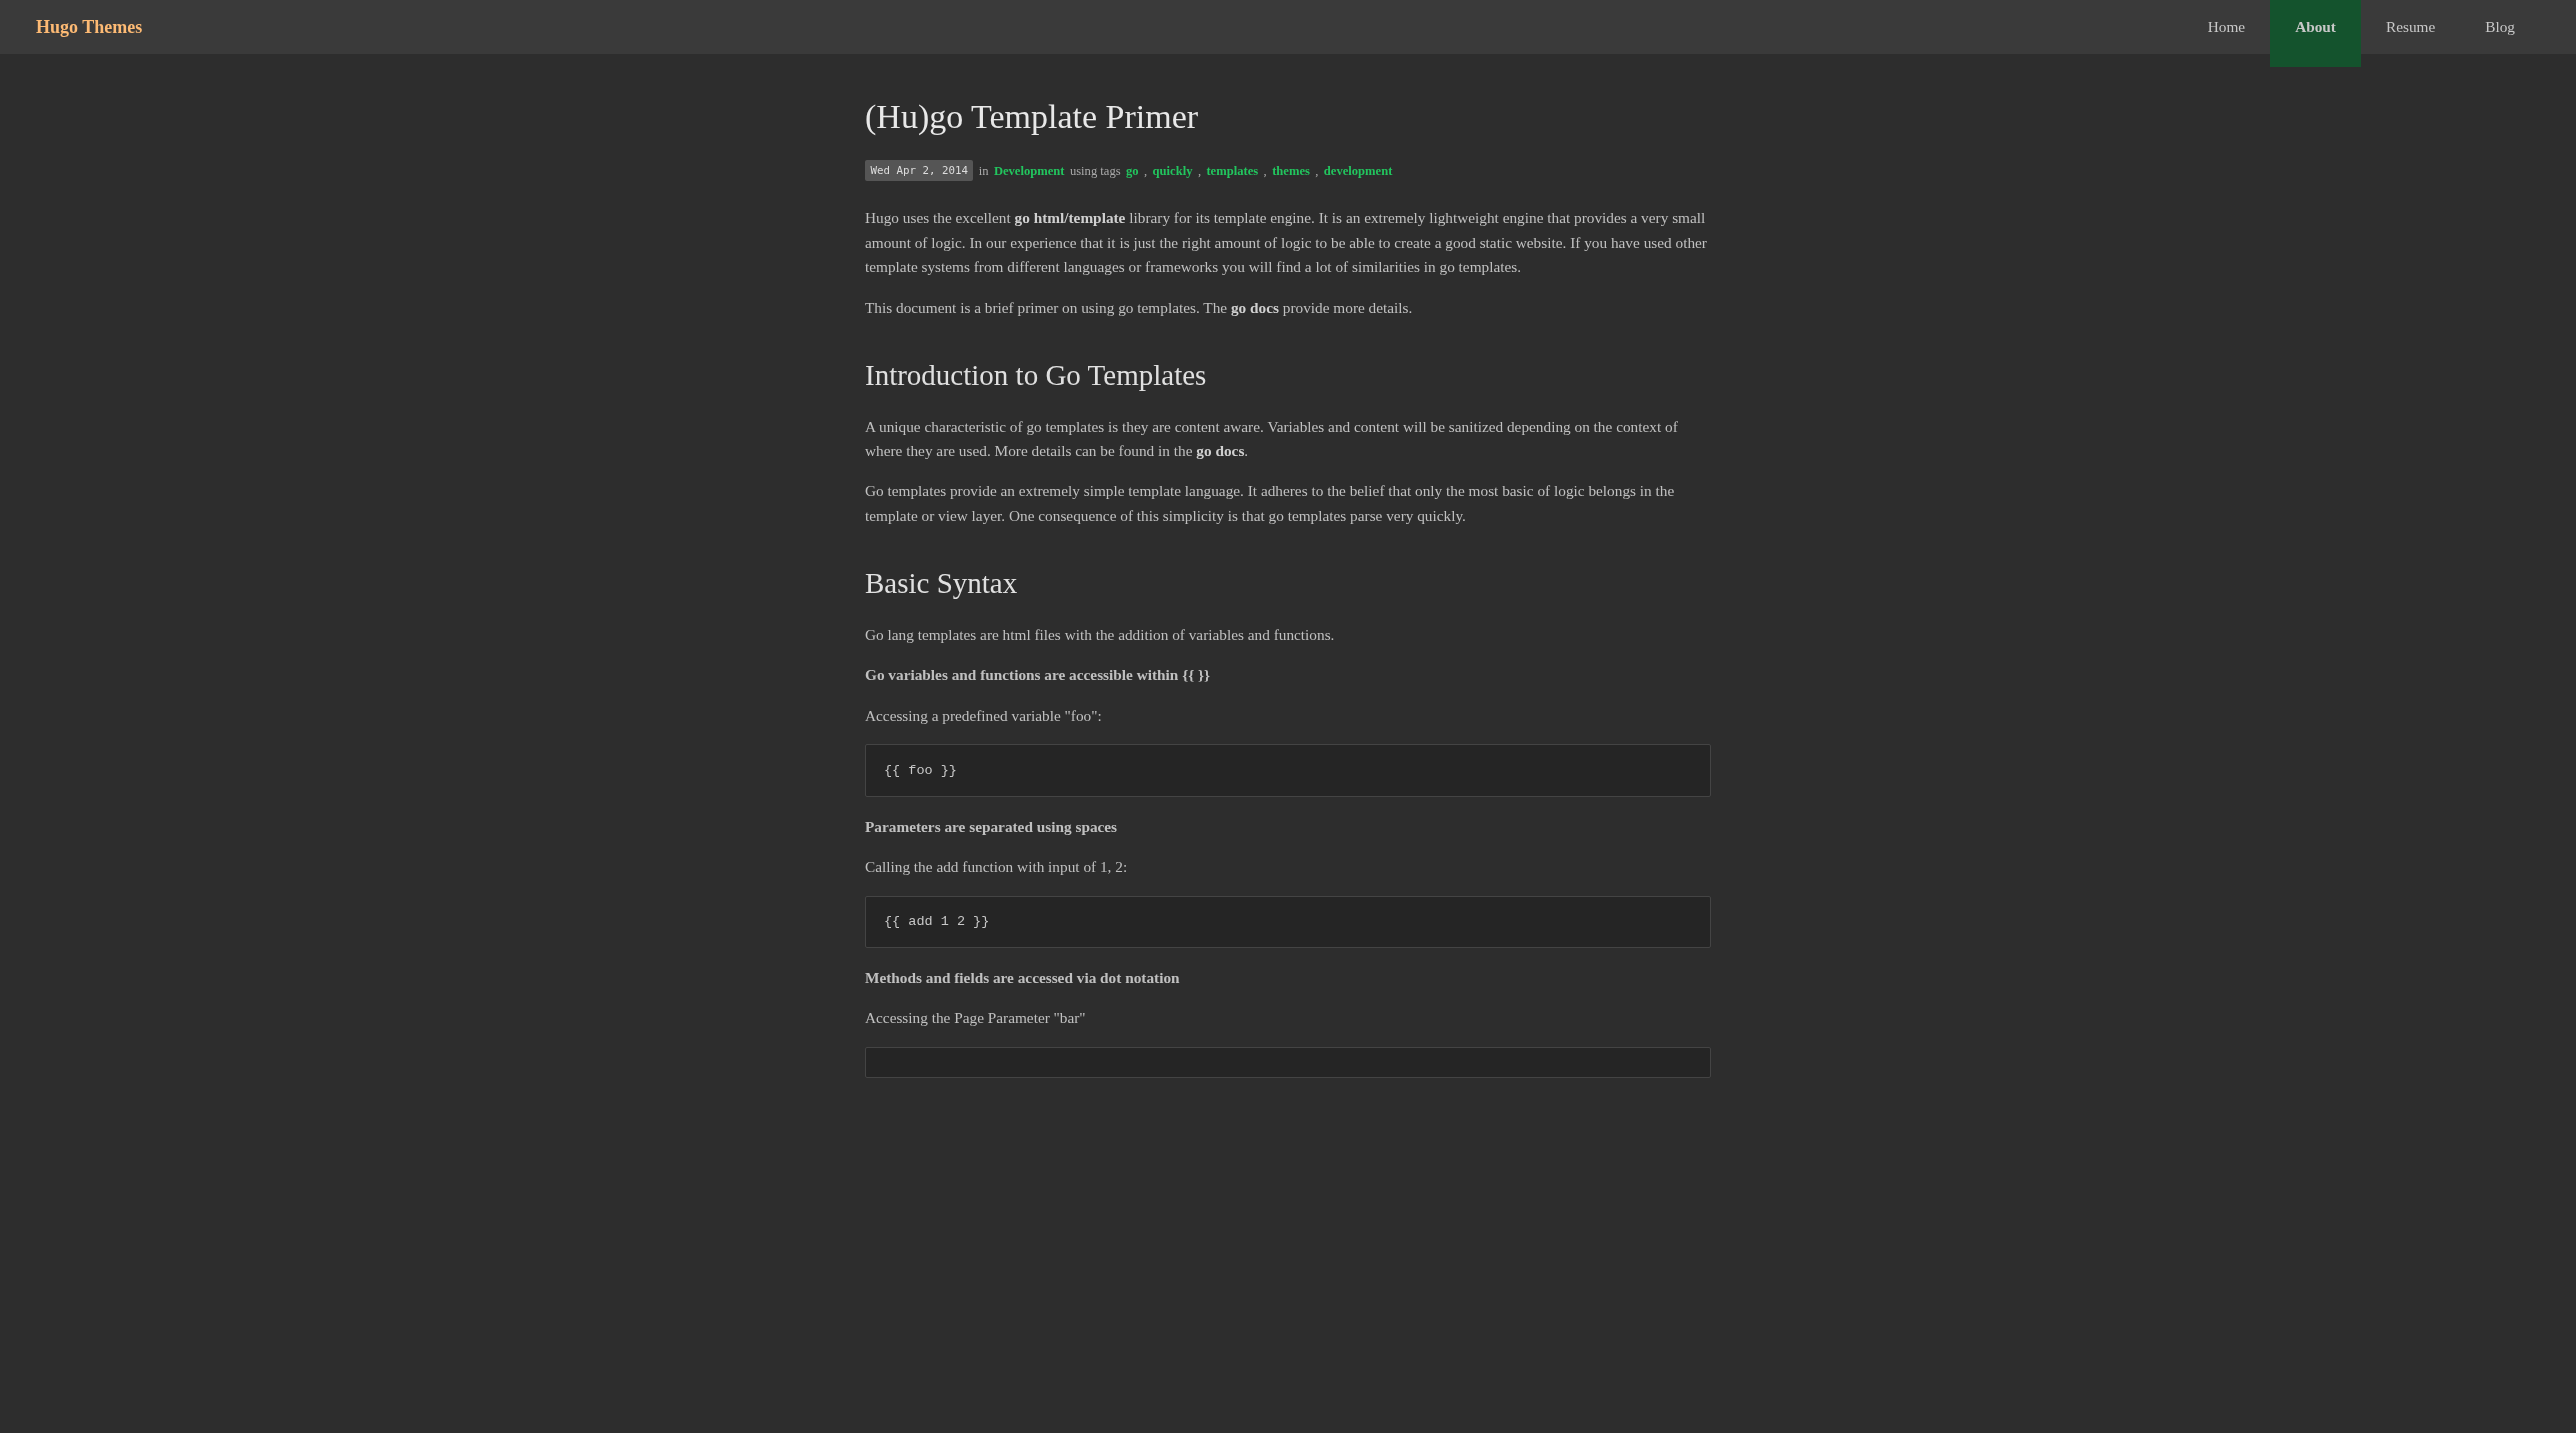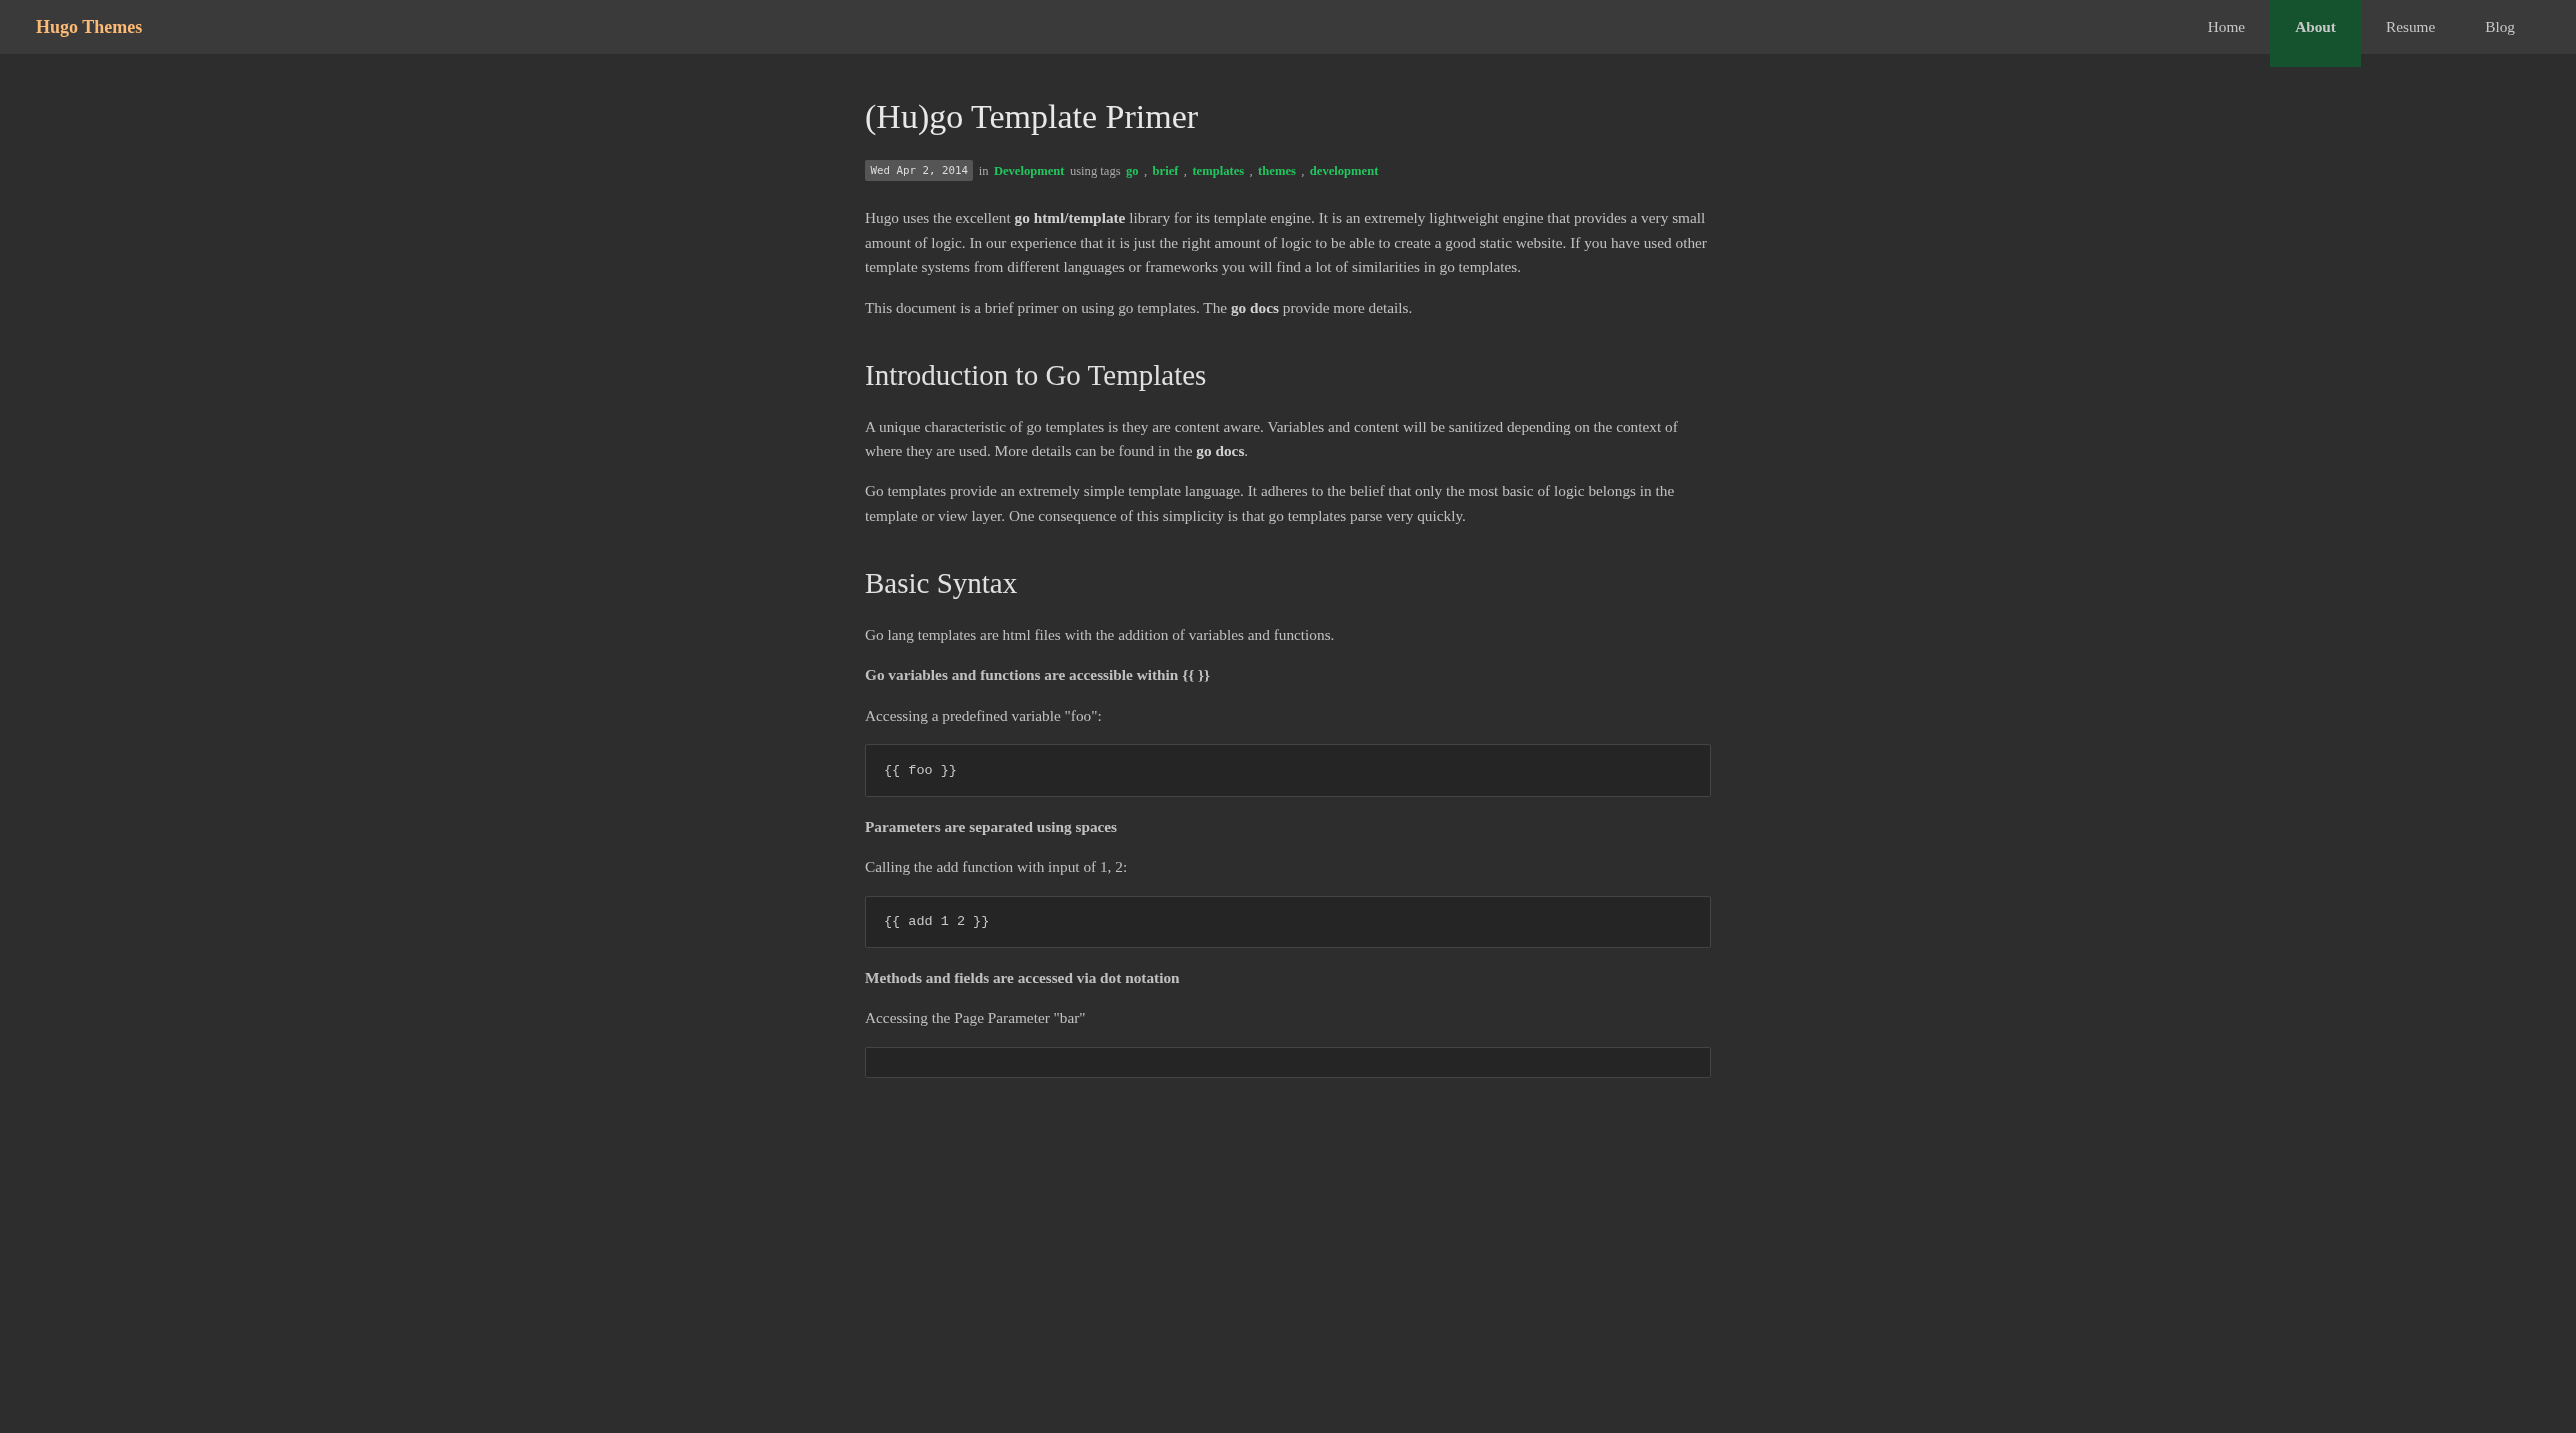--- a/index.html
+++ b/index.html
@@ -142,21 +142,21 @@
 
   <h1 class="post-title">(Hu)go Template Primer</h1>
 
   <div class="post-meta">
     <span class="post-date">Wed Apr 2, 2014</span>
     <span>in</span>
     <a><strong>Development</strong></a>
     <span>using tags</span>
     <a><strong>go</strong></a>
     <span>,</span>
-    <a><strong>brief</strong></a>
+    <a><strong>quickly</strong></a>
     <span>,</span>
     <a><strong>templates</strong></a>
     <span>,</span>
     <a><strong>themes</strong></a>
     <span>,</span>
     <a><strong>development</strong></a>
   </div>
 
   <p>
     <span>Hugo uses the excellent</span>

